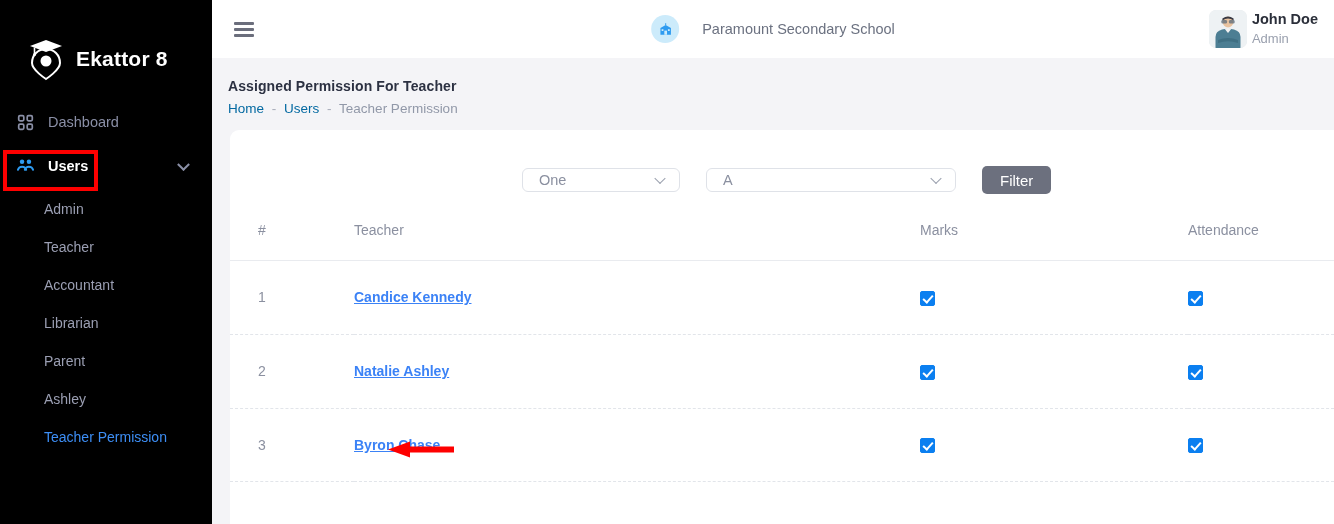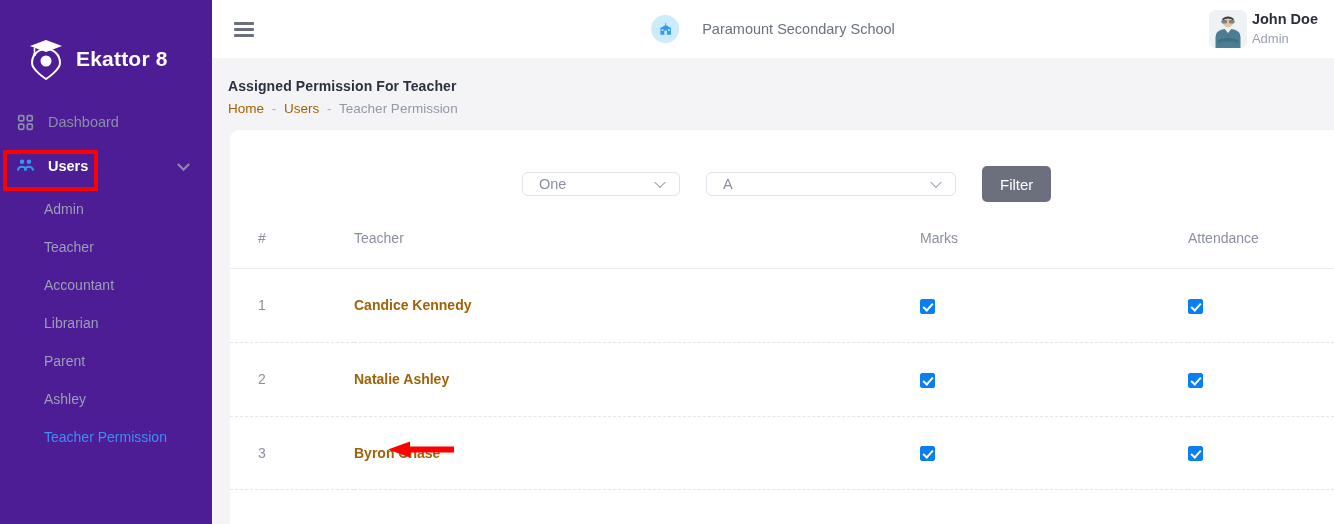--- a/index.html
+++ b/index.html
@@ -7,21 +7,21 @@
     width: 1334px; height: 524px;
     overflow: hidden;
     font-family: "Liberation Sans", sans-serif;
     background: #f4f4f7;
   }
   .app { position: relative; width: 1334px; height: 524px; display: flex; }
 
   
   .sidebar {
     width: 212px; height: 524px;
-    background: #4c1d95;
+    background: #000000;
     flex: 0 0 212px;
     position: relative;
     overflow: hidden;
   }
   .brand {
     display: flex; align-items: center; gap: 10px;
     padding: 22px 0 0 26px;
     height: 96px;
   }
   .brand-logo { width: 40px; height: 44px; flex: 0 0 40px; }
@@ -92,21 +92,21 @@
   .user-meta { line-height: 1.35; }
   .user-name { font-size: 14.5px; font-weight: 700; color: #2b2f3a; }
   .user-role { font-size: 13px; color: #9aa0ae; }
 
   .pagehead {
     padding: 20px 0 14px 16px;
     flex: 0 0 auto;
   }
   .page-title { font-size: 14px; font-weight: 700; color: #2c3142; letter-spacing: .1px; }
   .breadcrumb { margin-top: 7px; font-size: 13.5px; color: #8b90a0; }
-  .breadcrumb .crumb { color: #a16207; }
+  .breadcrumb .crumb { color: #0369a1; }
   .breadcrumb .sep { margin: 0 4px; color: #a6abb8; }
   .breadcrumb .crumb.last { color: #9198a8; }
 
   .card {
     margin-left: 18px;
     background: #ffffff;
     border-top-left-radius: 9px;
     flex: 1 1 auto;
     overflow: hidden;
     padding-top: 36px;
@@ -128,21 +128,21 @@
   }
   .select.sm { width: 158px; }
   .select.lg { width: 250px; }
   .select .chev {
     position: absolute; right: 15px; top: 50%;
     width: 8px; height: 8px;
     border-right: 1.6px solid #9aa0ae; border-bottom: 1.6px solid #9aa0ae;
     transform: translateY(-70%) rotate(45deg);
   }
   .filter-btn {
-    height: 36px; padding: 0 18px;
+    height: 28px; padding: 0 18px;
     background: #6c707e; color: #fff;
     border: none; border-radius: 5px;
     font-size: 15px; font-family: inherit;
     cursor: pointer;
   }
 
   table.perm { width: 100%; border-collapse: collapse; margin-top: 28px; }
   table.perm th {
     font-size: 14px; font-weight: 400; color: #8b90a0;
     text-align: left; padding: 0 0 22px 0;
@@ -151,21 +151,21 @@
   table.perm td {
     padding: 28px 0;
     border-bottom: 1px dashed #e2e5ea;
     font-size: 14px;
   }
   .col-idx { width: 124px; padding-left: 28px !important; }
   .col-name { width: 566px; }
   .col-marks { width: 268px; margin-left: 26px; }
   .col-att { }
   td.col-idx { color: #8b90a0; }
-  td.col-name { color: #a16207; font-weight: 700; }
+  td.col-name { color: #3b82f6; font-weight: 700; text-decoration: underline; }
   .cbox {
     -webkit-appearance: none; appearance: none;
     width: 15px; height: 15px; border-radius: 2px;
     background: #0b7ff0; border: 1px solid #0b7ff0;
     position: relative; cursor: pointer; vertical-align: middle;
     margin: 0;
   }
   .cbox::after {
     content: ""; position: absolute;
     left: 4px; top: 1px; width: 4px; height: 8px;

